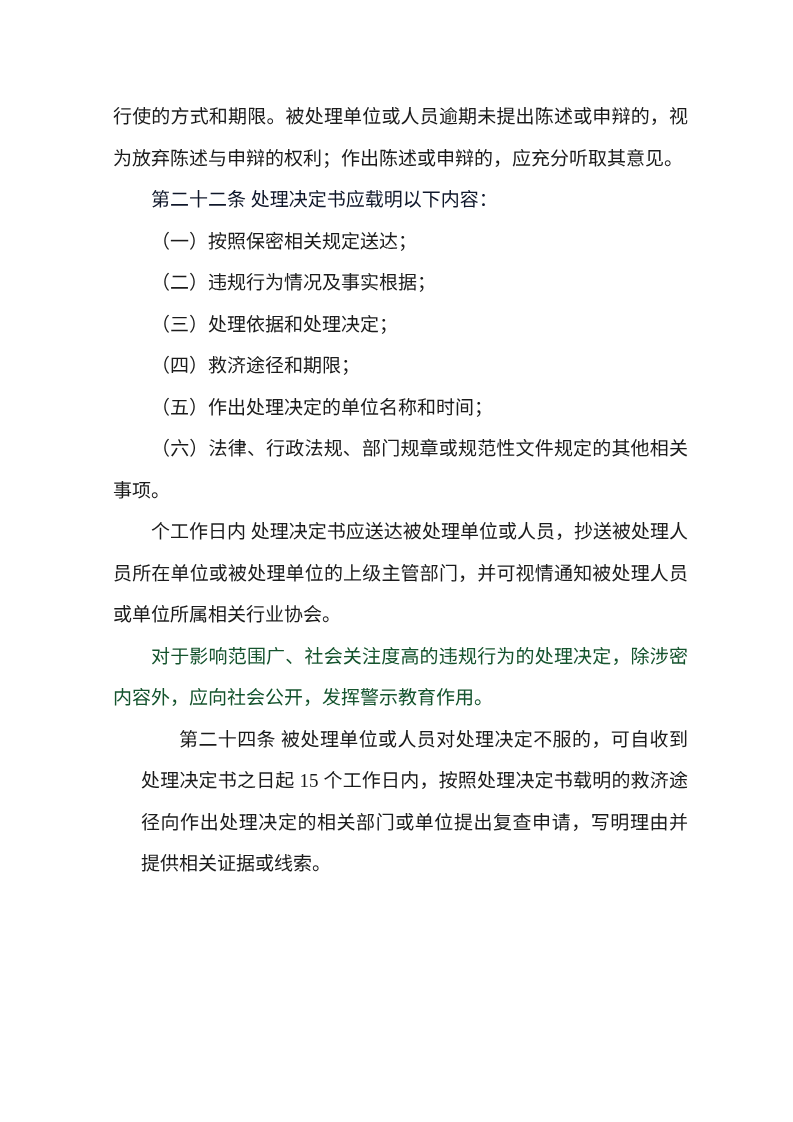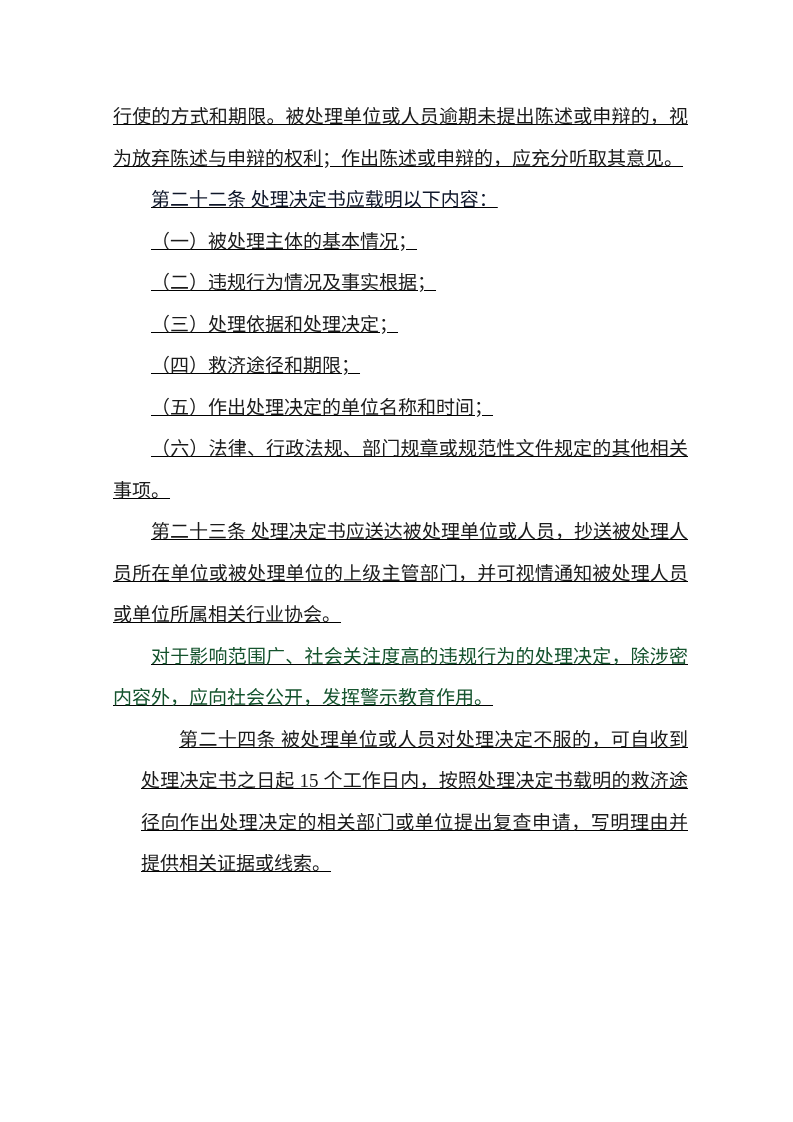--- a/index.html
+++ b/index.html
@@ -8,21 +8,20 @@
     background: #ffffff;
   }
   .page {
     position: relative;
     width: 793px;
     height: 1097px;
     background: #ffffff;
     box-sizing: border-box;
     padding: 96px 105px 0 113px;
     overflow: hidden;
-    text-decoration: underline;
   }
   .doc-body {
     width: 575px;
   }
   .para {
     margin: 0;
     padding: 0;
     font-family: "Liberation Serif", "DejaVu Serif", serif;
     font-size: 19px;
     line-height: 41.5px;
@@ -35,23 +34,23 @@
     text-indent: 38px;
   }
 </style>
 </head>
 <body>
 
 <div class="page" style="background: rgb(255, 255, 255);">
   <div class="doc-body" id="doc-body">
       <p class="para" style="color: rgb(27, 27, 27);">行使的方式和期限。被处理单位或人员逾期未提出陈述或申辩的，视为放弃陈述与申辩的权利；作出陈述或申辩的，应充分听取其意见。</p>
       <p class="para indent" style="color: #0f172a;">第二十二条 处理决定书应载明以下内容：</p>
-      <p class="para indent" style="color: rgb(27, 27, 27);">（一）被处理主体的基本情况；</p>
+      <p class="para indent" style="color: rgb(27, 27, 27);">（一）按照保密相关规定送达；</p>
       <p class="para indent" style="color: rgb(27, 27, 27);">（二）违规行为情况及事实根据；</p>
       <p class="para indent" style="color: rgb(27, 27, 27);">（三）处理依据和处理决定；</p>
       <p class="para indent" style="color: rgb(27, 27, 27);">（四）救济途径和期限；</p>
       <p class="para indent" style="color: rgb(27, 27, 27);">（五）作出处理决定的单位名称和时间；</p>
       <p class="para indent" style="color: rgb(27, 27, 27);">（六）法律、行政法规、部门规章或规范性文件规定的其他相关事项。</p>
-      <p class="para indent" style="color: rgb(27, 27, 27);">第二十三条 处理决定书应送达被处理单位或人员，抄送被处理人员所在单位或被处理单位的上级主管部门，并可视情通知被处理人员或单位所属相关行业协会。</p>
+      <p class="para indent" style="color: rgb(27, 27, 27);">个工作日内 处理决定书应送达被处理单位或人员，抄送被处理人员所在单位或被处理单位的上级主管部门，并可视情通知被处理人员或单位所属相关行业协会。</p>
       <p class="para indent" style="color: #14532d;">对于影响范围广、社会关注度高的违规行为的处理决定，除涉密内容外，应向社会公开，发挥警示教育作用。</p>
       <p class="para indent" style="color: rgb(27, 27, 27); margin-left: 28px;">第二十四条 被处理单位或人员对处理决定不服的，可自收到处理决定书之日起 15 个工作日内，按照处理决定书载明的救济途径向作出处理决定的相关部门或单位提出复查申请，写明理由并提供相关证据或线索。</p>
     </div>
 </div>
 
 </body></html>

